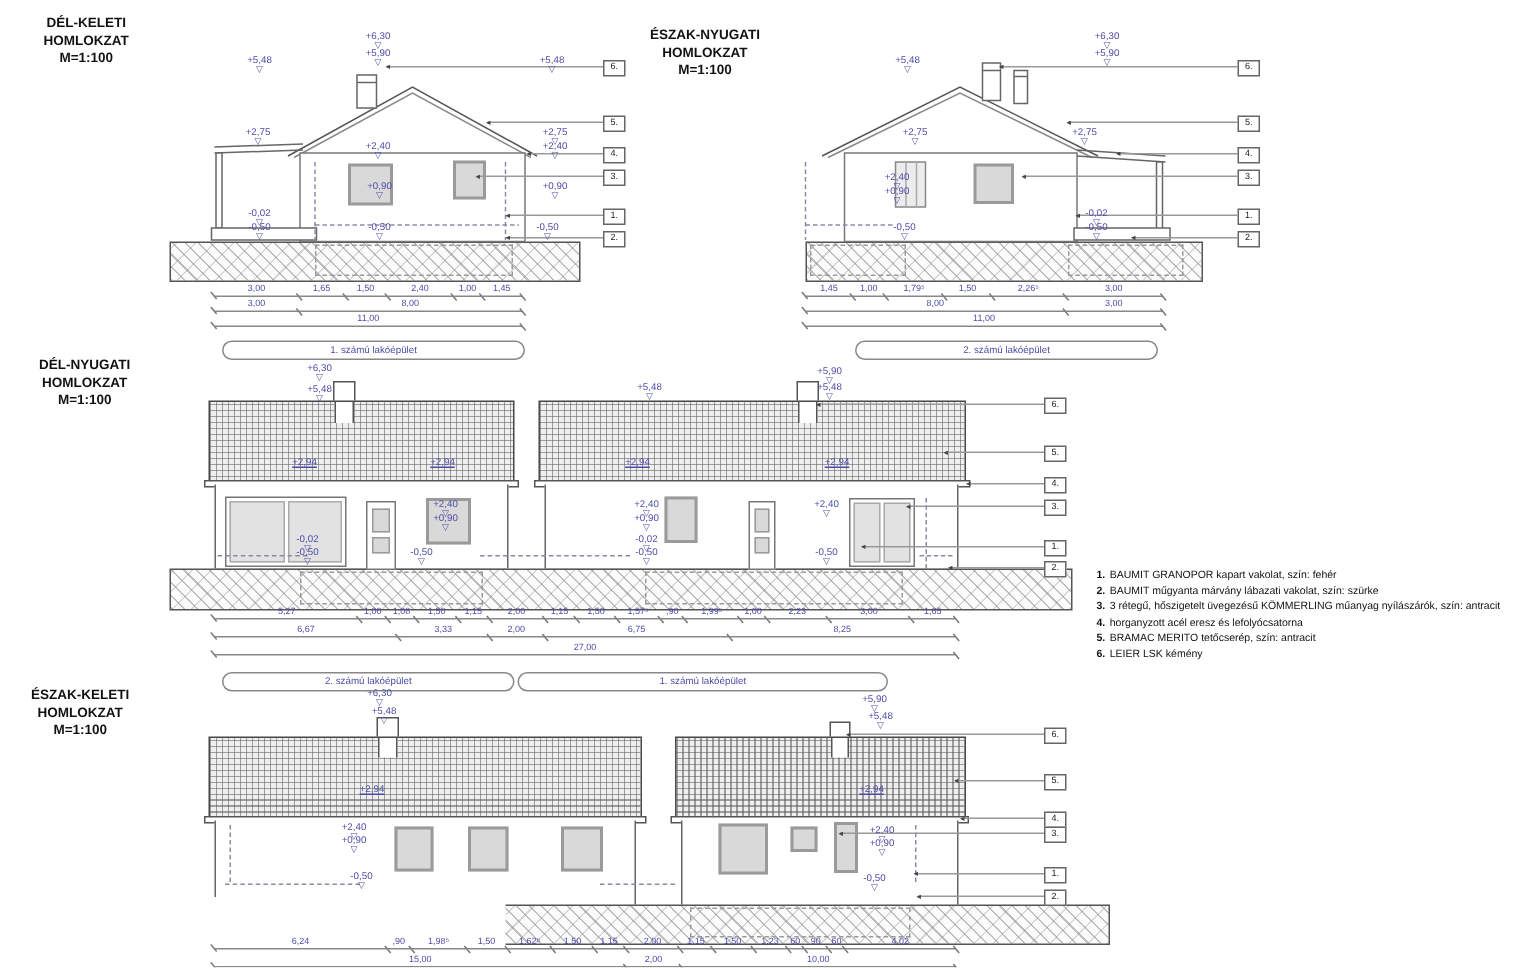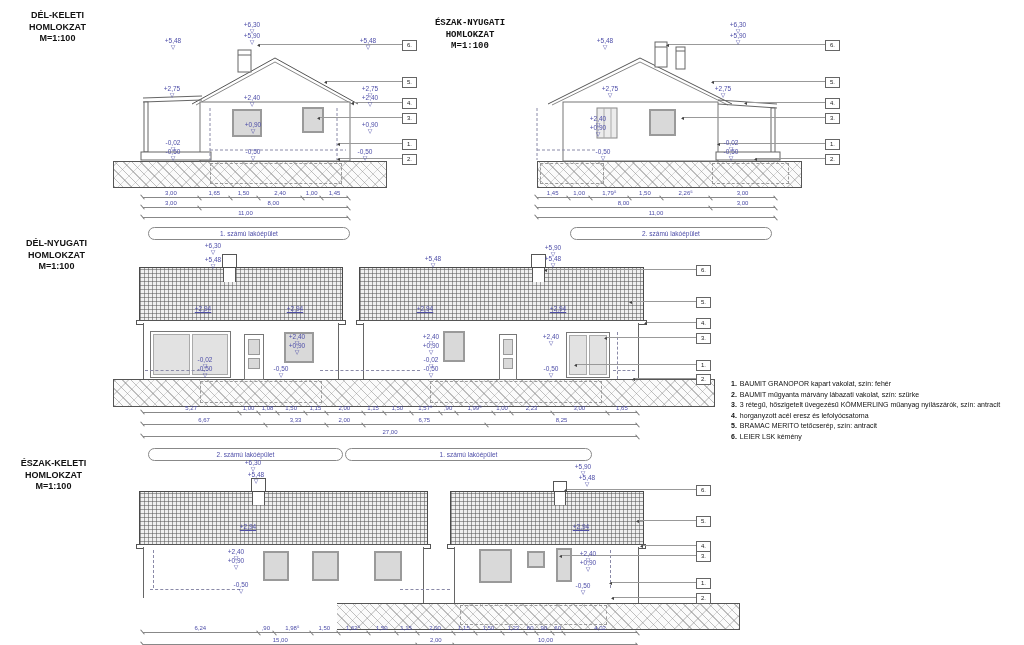--- a/index.html
+++ b/index.html
@@ -60,21 +60,21 @@
 </head>
 <body>
 
 <div id="page">
 
   <div class="title" style="left:15px;top:10px;width:85px;">
     <div>DÉL-KELETI</div>
     <div>HOMLOKZAT</div>
     <div>M=1:100</div>
   </div>
-  <div class="title" style="left:420px;top:18px;width:100px;font-family:Liberation Mono, monospace;">
+  <div class="title" style="left:420px;top:18px;width:100px;">
     <div>ÉSZAK-NYUGATI</div>
     <div>HOMLOKZAT</div>
     <div>M=1:100</div>
   </div>
   <div class="title" style="left:14px;top:238px;width:85px;">
     <div>DÉL-NYUGATI</div>
     <div>HOMLOKZAT</div>
     <div>M=1:100</div>
   </div>
   <div class="title" style="left:11px;top:458px;width:85px;">

